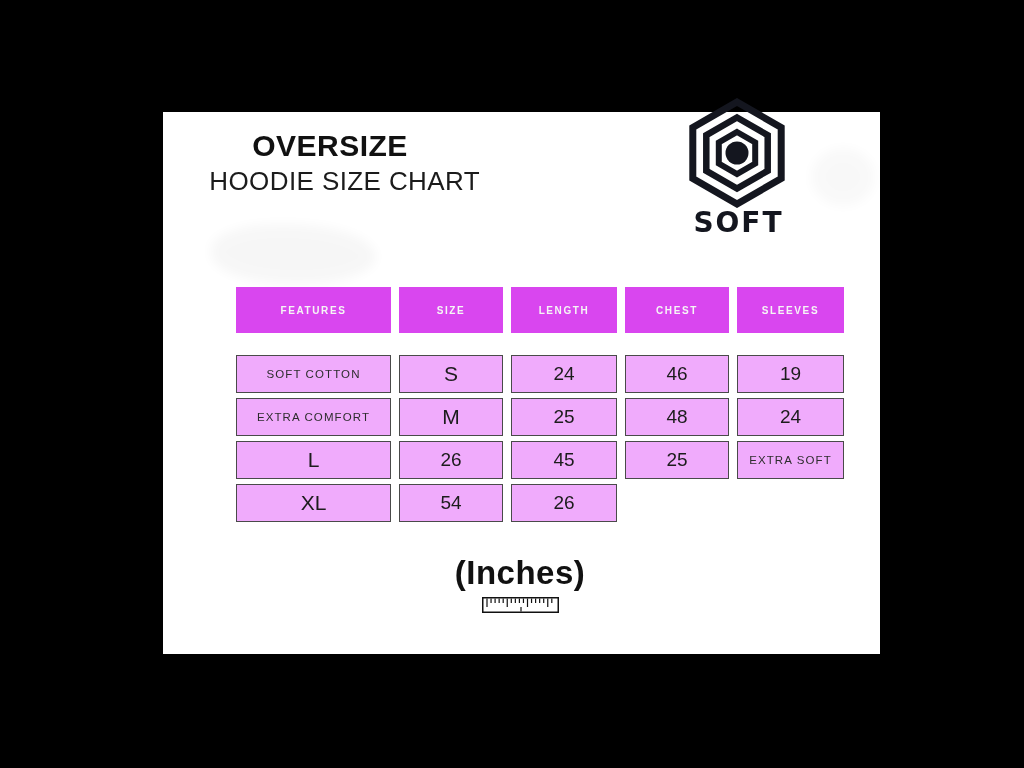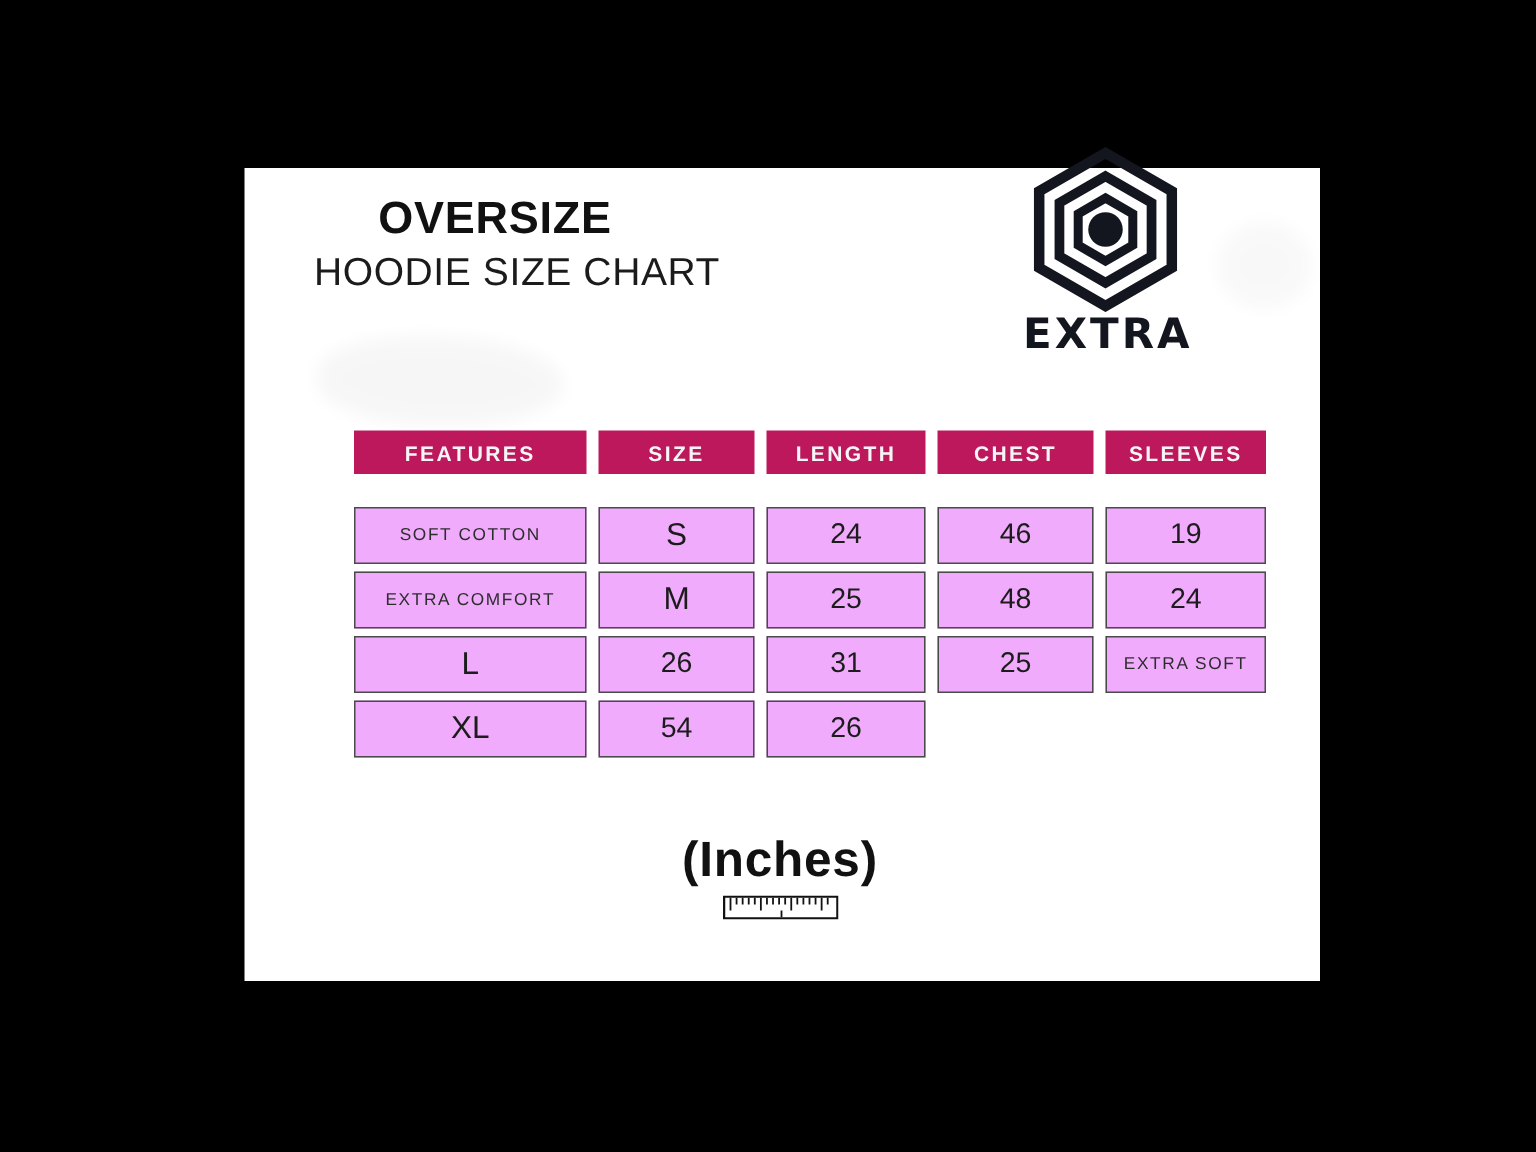--- a/index.html
+++ b/index.html
@@ -35,23 +35,23 @@
   
   .size-table { position:absolute; left:73px; top:175px; }
   .thead, .tbody {
     display:grid;
     grid-template-columns:155px 104px 106px 104px 107px;
     column-gap:8px;
   }
   .thead { margin-bottom:22px; }
   .tbody { row-gap:5px; }
   .hcell {
-    height:29px; background:#be185d; color:#f5f5f5;
+    height:46px; background:#d946ef; color:#f5f5f5;
     display:flex; align-items:center; justify-content:center;
-    font-size:14px; font-weight:bold; letter-spacing:1.6px;
+    font-size:10px; font-weight:bold; letter-spacing:1.6px;
   }
   .cell {
     height:38px; background:#f0abfc; border:1.5px solid #4a4a4a; box-sizing:border-box;
     display:flex; align-items:center; justify-content:center; color:#1c1c1c;
   }
   .cell.feature { font-size:11.5px; letter-spacing:1.1px; color:#2d2d2d; }
   .cell.size { font-size:21px; }
   .cell.num { font-size:19px; }
   
   .inches-block { position:absolute; left:257px; top:442px; width:200px; text-align:center; }
@@ -73,21 +73,21 @@
     </div>
 
     <svg class="logo" viewBox="0 0 110 110" xmlns="http://www.w3.org/2000/svg">
       <g stroke="#14161f" fill="none">
         <polygon stroke-width="7" points="55,4 99.2,29.5 99.2,80.5 55,106 10.8,80.5 10.8,29.5"></polygon>
         <polygon stroke-width="6.5" points="55,19.5 85.7,37.2 85.7,72.8 55,90.5 24.3,72.8 24.3,37.2"></polygon>
         <polygon stroke-width="6" points="55,34 73.2,44.5 73.2,65.5 55,76 36.8,65.5 36.8,44.5"></polygon>
       </g>
       <circle cx="55" cy="55" r="11.5" fill="#14161f"></circle>
     </svg>
-    <div class="brand-name">EXTRA</div>
+    <div class="brand-name">SOFT</div>
 
     <div class="size-table">
       <div class="thead">
         <div class="hcell">FEATURES</div>
         <div class="hcell">SIZE</div>
         <div class="hcell">LENGTH</div>
         <div class="hcell">CHEST</div>
         <div class="hcell">SLEEVES</div>
       </div>
       <div class="tbody">
@@ -98,21 +98,21 @@
         <div class="cell num">19</div>
 
         <div class="cell feature">EXTRA COMFORT</div>
         <div class="cell size">M</div>
         <div class="cell num">25</div>
         <div class="cell num">48</div>
         <div class="cell num">24</div>
 
         <div class="cell size">L</div>
         <div class="cell num">26</div>
-        <div class="cell num">31</div>
+        <div class="cell num">45</div>
         <div class="cell num">25</div>
 
         <div class="cell feature">EXTRA SOFT</div>
         <div class="cell size">XL</div>
         <div class="cell num">54</div>
         <div class="cell num">26</div>
       </div>
     </div>
 
     <div class="inches-block">

